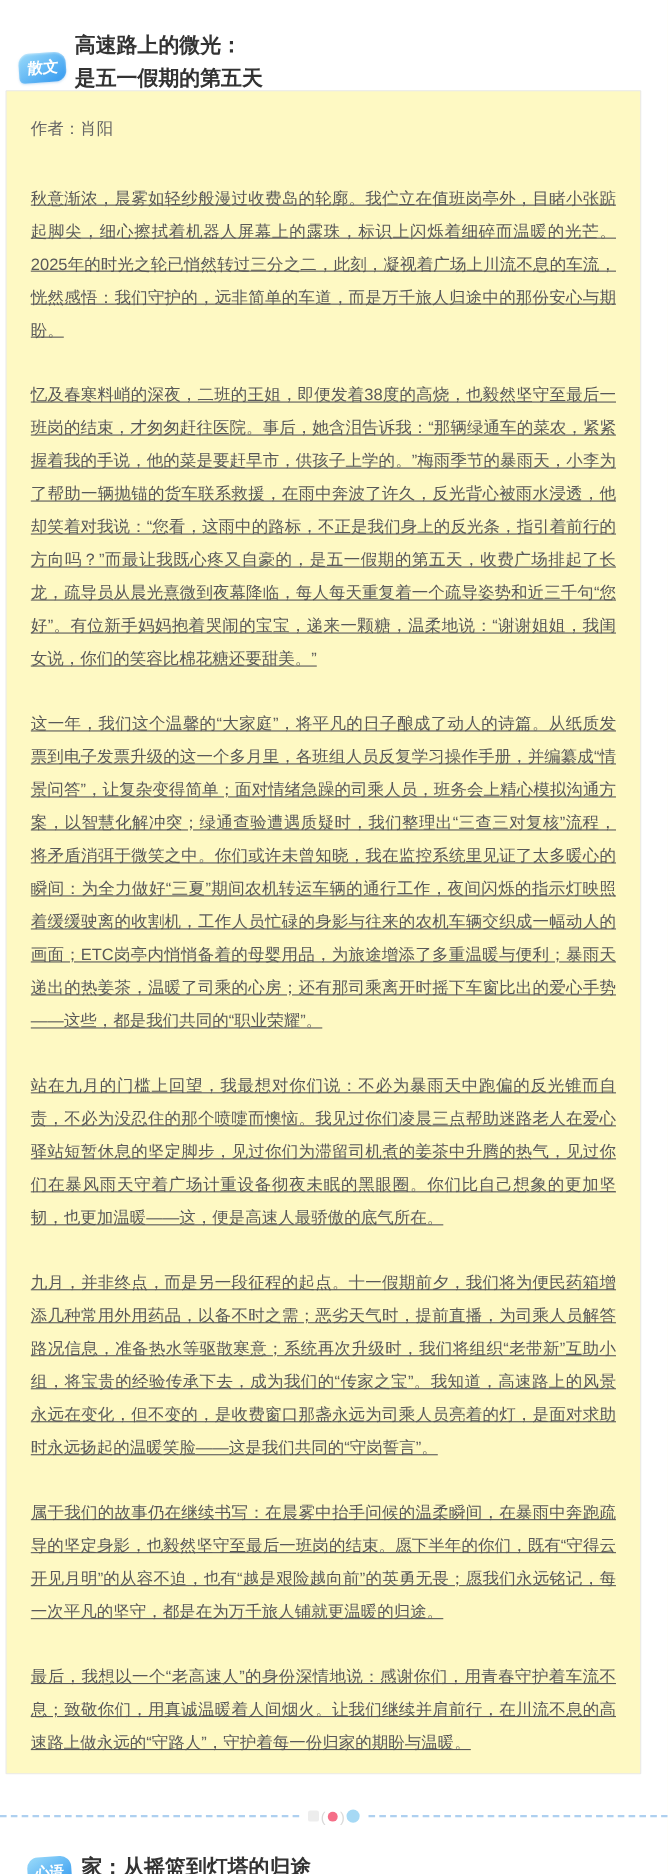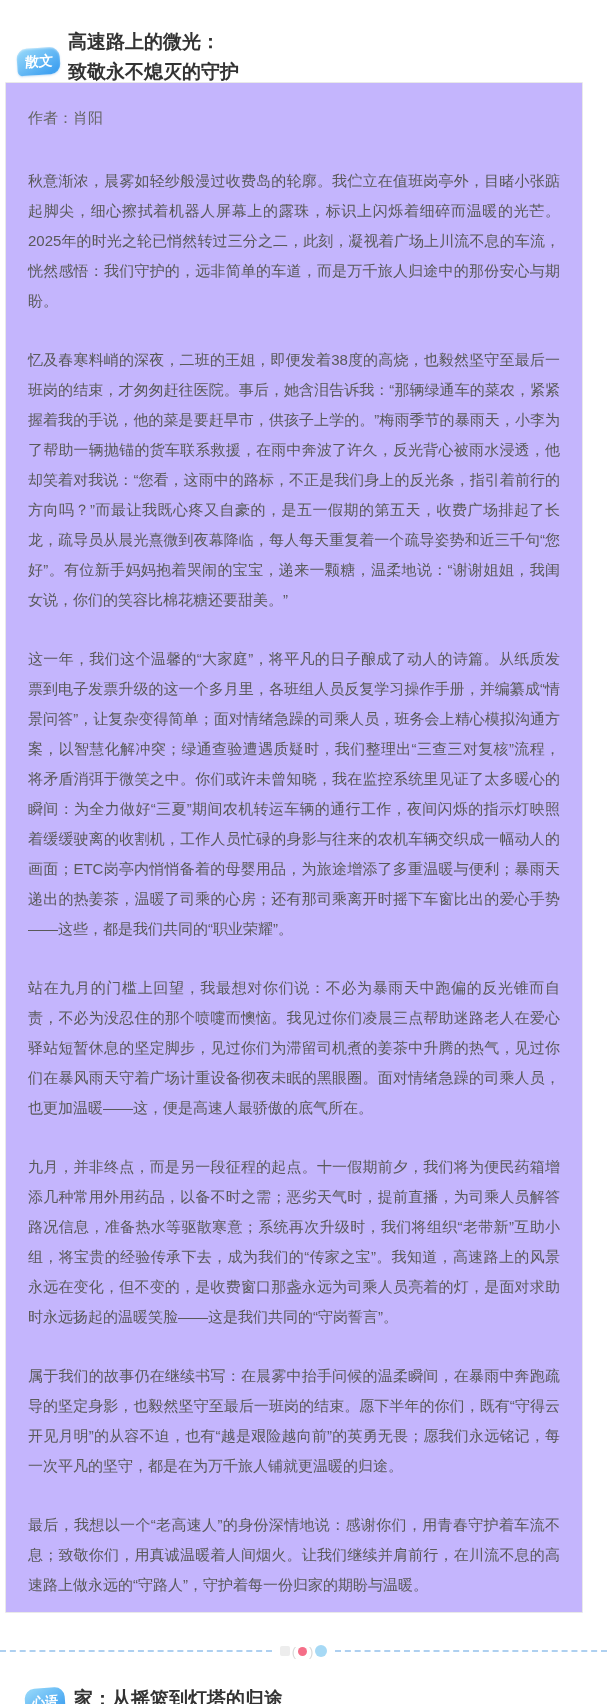--- a/index.html
+++ b/index.html
@@ -22,26 +22,26 @@
     color:#ffffff;font-weight:bold;font-size:14px;
     box-shadow:inset 0 1px 2px rgba(255,255,255,.45), 0 1px 2px rgba(60,140,220,.25);
   }
   .badge-label{display:inline-block;transform:skewX(-8deg);}
   .title{margin-left:68px;font-size:19px;line-height:30px;font-weight:700;color:var(--title-color);font-family:Liberation Serif, serif;}
   .title-line{display:block;}
 
   .card{
     position:relative;z-index:1;margin-top:-5px;margin-left:5px;
     width:578px;height:1531px;overflow:hidden;
-    background:#c4b5fd;border:1px solid var(--card-border);border-radius:1px;
+    background:#fef9c3;border:1px solid var(--card-border);border-radius:1px;
     padding:20px 22px;
   }
   .author{font-size:15px;line-height:30px;color:var(--muted-color);margin:0 0 33px;}
   .card p.body-para{font-size:15px;line-height:30px;color:var(--body-color);
-    text-align:justify;margin:0 0 29px;}
+    text-align:justify;margin:0 0 29px;text-decoration:underline;}
 
   .divider{display:flex;align-items:center;margin-top:30px;height:16px;width:607px;}
   .dash-line{flex:1;border-top:2px dashed var(--divider-blue);height:0;}
   .ornament{display:flex;align-items:center;margin:0 8px;gap:2px;}
   .orn-square{width:10px;height:10px;background:var(--orn-gray);border-radius:2px;}
   .orn-paren{color:#d8d8d8;font-size:13px;line-height:13px;}
   .orn-dot{display:inline-block;border-radius:50%;}
   .orn-dot.pink{width:9px;height:9px;background:var(--dot-pink);}
   .orn-dot.blue{width:12px;height:12px;background:var(--dot-blue);}
 
@@ -61,30 +61,30 @@
 <body>
 
 <div>
 
   <header class="article-header">
     <span class="badge">
       <span class="badge-label">散文</span>
     </span>
     <h1 class="title">
       <span class="title-line">高速路上的微光：</span>
-      <span class="title-line">致敬永不熄灭的守护</span>
+      <span class="title-line">是五一假期的第五天</span>
     </h1>
   </header>
 
   <section class="card">
     <p class="author">作者：肖阳</p>
     <p class="body-para">秋意渐浓，晨雾如轻纱般漫过收费岛的轮廓。我伫立在值班岗亭外，目睹小张踮起脚尖，细心擦拭着机器人屏幕上的露珠，标识上闪烁着细碎而温暖的光芒。2025年的时光之轮已悄然转过三分之二，此刻，凝视着广场上川流不息的车流，恍然感悟：我们守护的，远非简单的车道，而是万千旅人归途中的那份安心与期盼。</p>
     <p class="body-para">忆及春寒料峭的深夜，二班的王姐，即便发着38度的高烧，也毅然坚守至最后一班岗的结束，才匆匆赶往医院。事后，她含泪告诉我：“那辆绿通车的菜农，紧紧握着我的手说，他的菜是要赶早市，供孩子上学的。”梅雨季节的暴雨天，小李为了帮助一辆抛锚的货车联系救援，在雨中奔波了许久，反光背心被雨水浸透，他却笑着对我说：“您看，这雨中的路标，不正是我们身上的反光条，指引着前行的方向吗？”而最让我既心疼又自豪的，是五一假期的第五天，收费广场排起了长龙，疏导员从晨光熹微到夜幕降临，每人每天重复着一个疏导姿势和近三千句“您好”。有位新手妈妈抱着哭闹的宝宝，递来一颗糖，温柔地说：“谢谢姐姐，我闺女说，你们的笑容比棉花糖还要甜美。”</p>
     <p class="body-para">这一年，我们这个温馨的“大家庭”，将平凡的日子酿成了动人的诗篇。从纸质发票到电子发票升级的这一个多月里，各班组人员反复学习操作手册，并编纂成“情景问答”，让复杂变得简单；面对情绪急躁的司乘人员，班务会上精心模拟沟通方案，以智慧化解冲突；绿通查验遭遇质疑时，我们整理出“三查三对复核”流程，将矛盾消弭于微笑之中。你们或许未曾知晓，我在监控系统里见证了太多暖心的瞬间：为全力做好“三夏”期间农机转运车辆的通行工作，夜间闪烁的指示灯映照着缓缓驶离的收割机，工作人员忙碌的身影与往来的农机车辆交织成一幅动人的画面；ETC岗亭内悄悄备着的母婴用品，为旅途增添了多重温暖与便利；暴雨天递出的热姜茶，温暖了司乘的心房；还有那司乘离开时摇下车窗比出的爱心手势——这些，都是我们共同的“职业荣耀”。</p>
-    <p class="body-para">站在九月的门槛上回望，我最想对你们说：不必为暴雨天中跑偏的反光锥而自责，不必为没忍住的那个喷嚏而懊恼。我见过你们凌晨三点帮助迷路老人在爱心驿站短暂休息的坚定脚步，见过你们为滞留司机煮的姜茶中升腾的热气，见过你们在暴风雨天守着广场计重设备彻夜未眠的黑眼圈。面对情绪急躁的司乘人员，也更加温暖——这，便是高速人最骄傲的底气所在。</p>
+    <p class="body-para">站在九月的门槛上回望，我最想对你们说：不必为暴雨天中跑偏的反光锥而自责，不必为没忍住的那个喷嚏而懊恼。我见过你们凌晨三点帮助迷路老人在爱心驿站短暂休息的坚定脚步，见过你们为滞留司机煮的姜茶中升腾的热气，见过你们在暴风雨天守着广场计重设备彻夜未眠的黑眼圈。你们比自己想象的更加坚韧，也更加温暖——这，便是高速人最骄傲的底气所在。</p>
     <p class="body-para">九月，并非终点，而是另一段征程的起点。十一假期前夕，我们将为便民药箱增添几种常用外用药品，以备不时之需；恶劣天气时，提前直播，为司乘人员解答路况信息，准备热水等驱散寒意；系统再次升级时，我们将组织“老带新”互助小组，将宝贵的经验传承下去，成为我们的“传家之宝”。我知道，高速路上的风景永远在变化，但不变的，是收费窗口那盏永远为司乘人员亮着的灯，是面对求助时永远扬起的温暖笑脸——这是我们共同的“守岗誓言”。</p>
     <p class="body-para">属于我们的故事仍在继续书写：在晨雾中抬手问候的温柔瞬间，在暴雨中奔跑疏导的坚定身影，也毅然坚守至最后一班岗的结束。愿下半年的你们，既有“守得云开见月明”的从容不迫，也有“越是艰险越向前”的英勇无畏；愿我们永远铭记，每一次平凡的坚守，都是在为万千旅人铺就更温暖的归途。</p>
     <p class="body-para">最后，我想以一个“老高速人”的身份深情地说：感谢你们，用青春守护着车流不息；致敬你们，用真诚温暖着人间烟火。让我们继续并肩前行，在川流不息的高速路上做永远的“守路人”，守护着每一份归家的期盼与温暖。</p>
 
   </section>
 
   <div class="divider">
     <span class="dash-line"></span>
     <span class="ornament">
       <span class="orn-square"></span>

